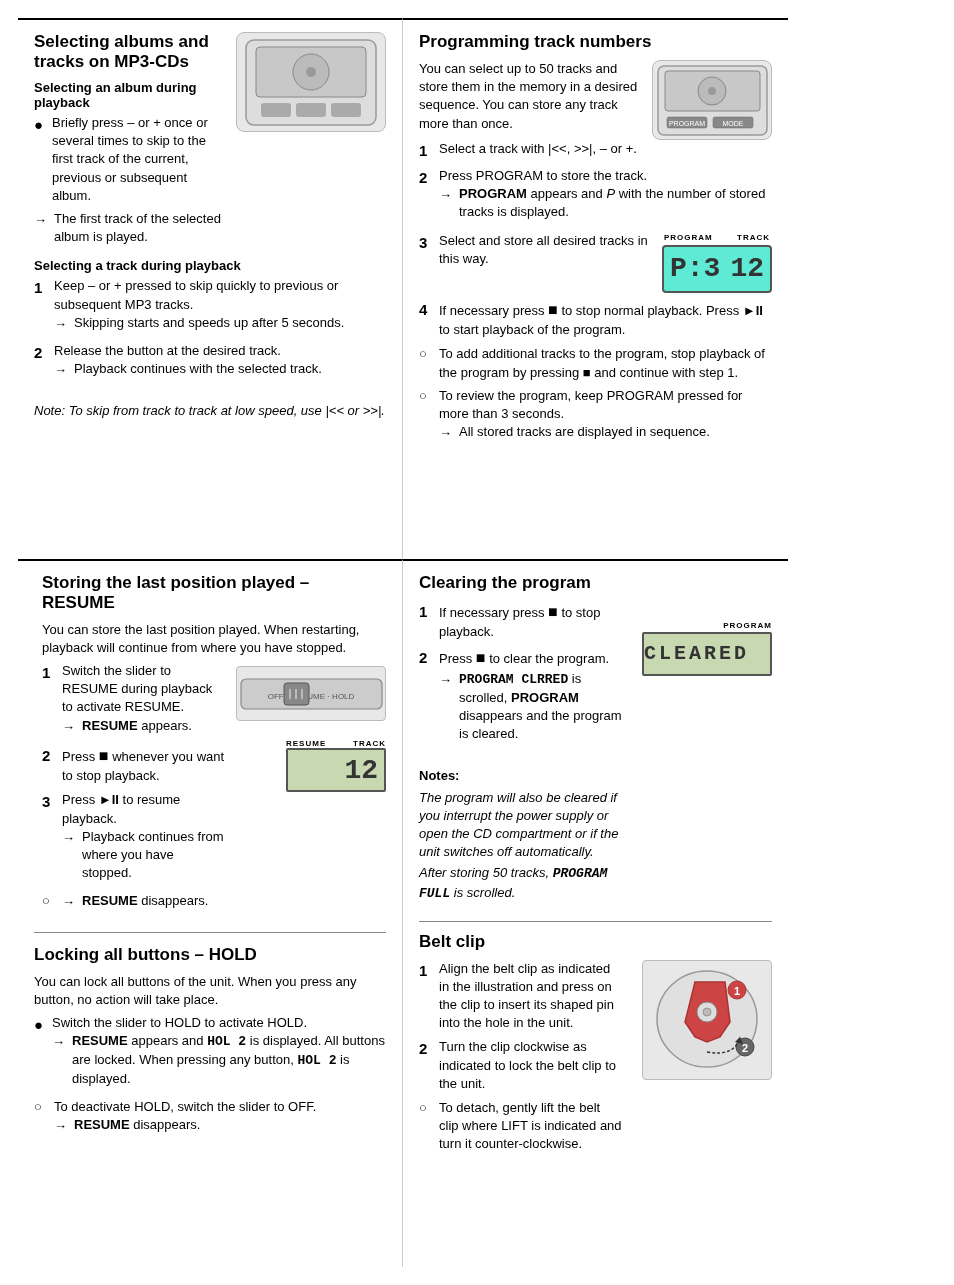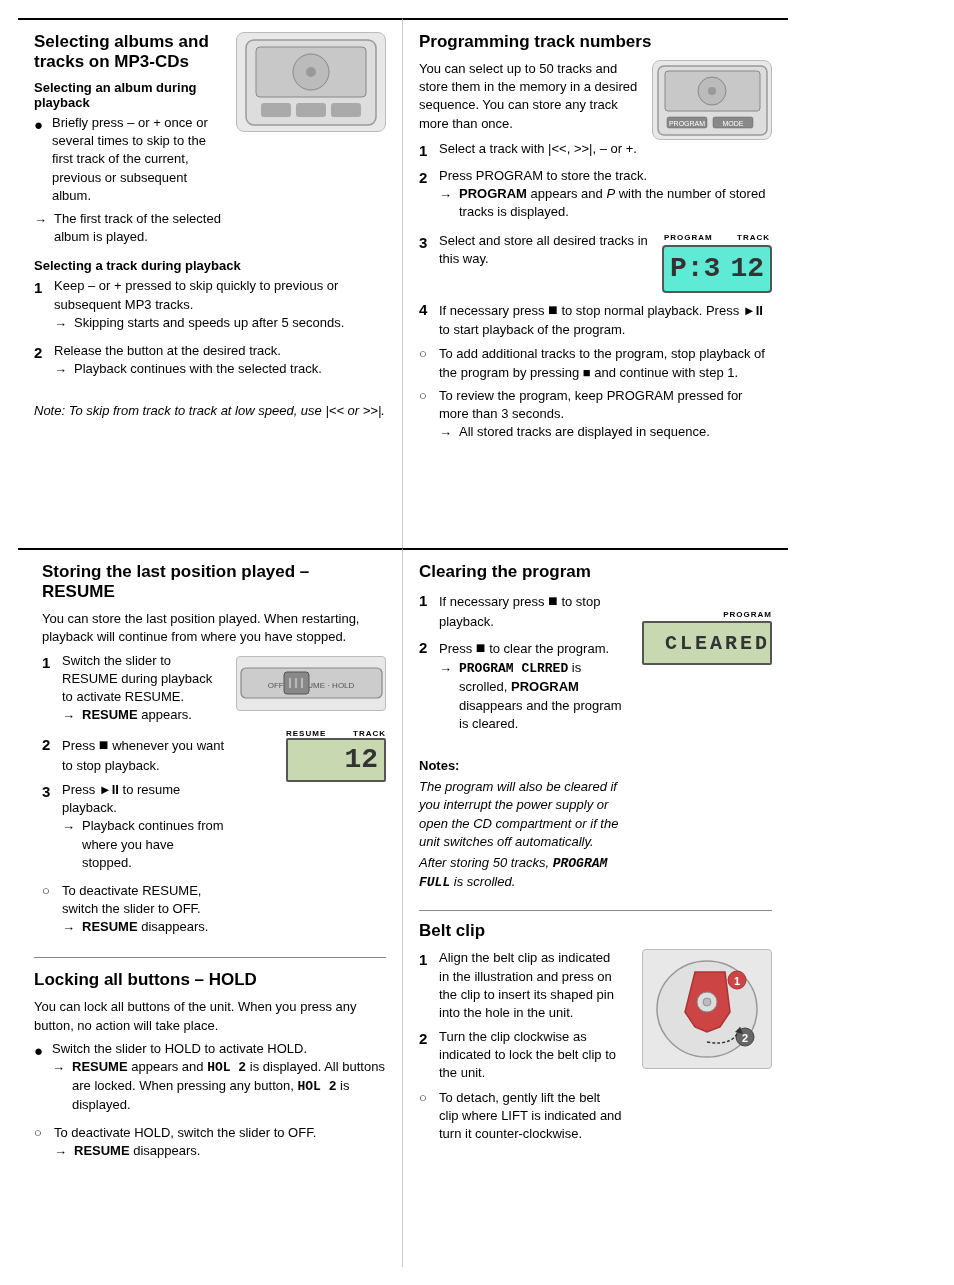--- a/index.html
+++ b/index.html
@@ -145,21 +145,21 @@
       padding: 4px 6px;
     }
     .cleared-display {
       background: #c8d8b0;
       border: 2px solid #555;
       border-radius: 2px;
       width: 130px;
       height: 44px;
       display: flex;
       align-items: center;
-      justify-content: flex-end;
+      justify-content: flex-start;
       font-family: 'Courier New', monospace;
       font-size: 20px;
       font-weight: bold;
       letter-spacing: 3px;
       color: #333;
     }
 
     
     .device-img {
       width: 150px;
@@ -394,21 +394,20 @@
                   <div class="arrow-item">
                     <span class="arrow">→</span>
                     <span>Playback continues from where you have stopped.</span>
                   </div>
                 </div>
               </li>
             </ol>
             <div class="circle-item">
               <span class="circle-bullet">○</span>
               <div>
-                <div>To deactivate RESUME, switch the slider to OFF.</div>
                 <div class="arrow-item">
                   <span class="arrow">→</span>
                   <span><span class="bold">RESUME</span> disappears.</span>
                 </div>
               </div>
             </div>
           </div>
           <div class="img-col" style="flex-shrink:0;">
 
             <div class="slider-img">

